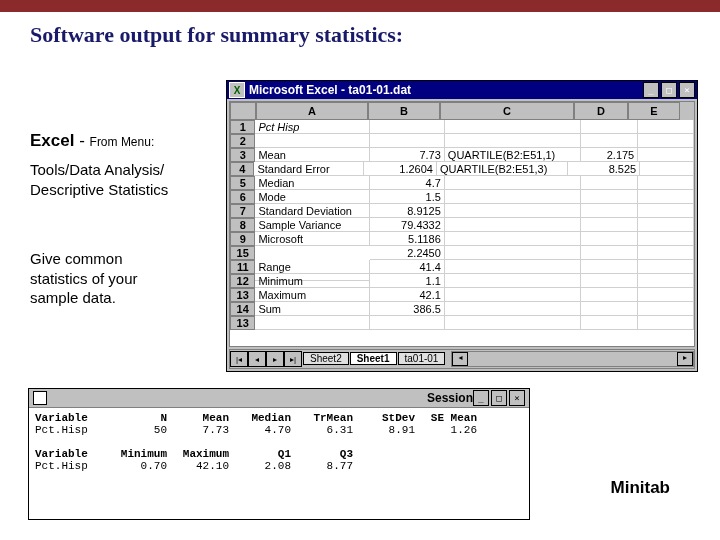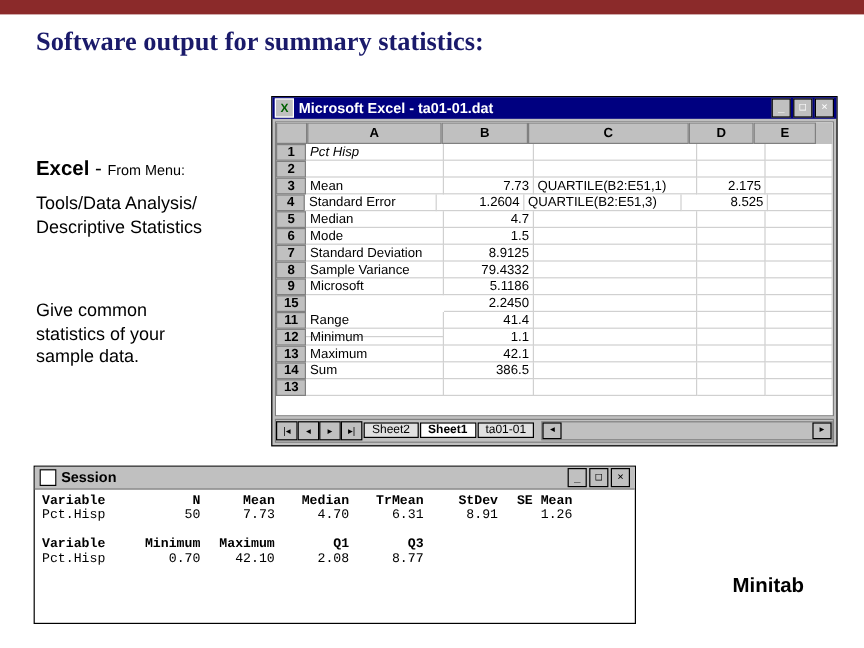--- a/index.html
+++ b/index.html
@@ -138,21 +138,21 @@
     top: 388px;
     width: 500px;
     height: 130px;
     background:#fff;
     border:1px solid #000;
     font-family: "Courier New", monospace;
     font-size: 11px;
   }
   .mtb-title {
     height:18px;background:#c0c0c0;border-bottom:1px solid #808080;
-    display:flex;align-items:center;padding:0 4px;font-family:Arial;
+    display:flex;align-items:center;padding:0 4px;font-family:Arial;text-align:right;
   }
   .mtb-title .box{width:12px;height:12px;background:#fff;border:1px solid #000;margin-right:4px;}
   .mtb-title .ttl{font-weight:bold;font-size:12px;flex:1;}
   .mtb-body{padding:4px 6px;}
   .mtb-heading{font-family:Arial;font-weight:bold;font-size:12px;border-bottom:1px solid #000;padding-bottom:3px;margin-bottom:6px;}
   .mtb-row{white-space:pre;}
   .mtb-row b{font-weight:bold;}
   .c{display:inline-block;width:62px;text-align:right;}
   .cL{display:inline-block;width:70px;text-align:left;}
 </style>

